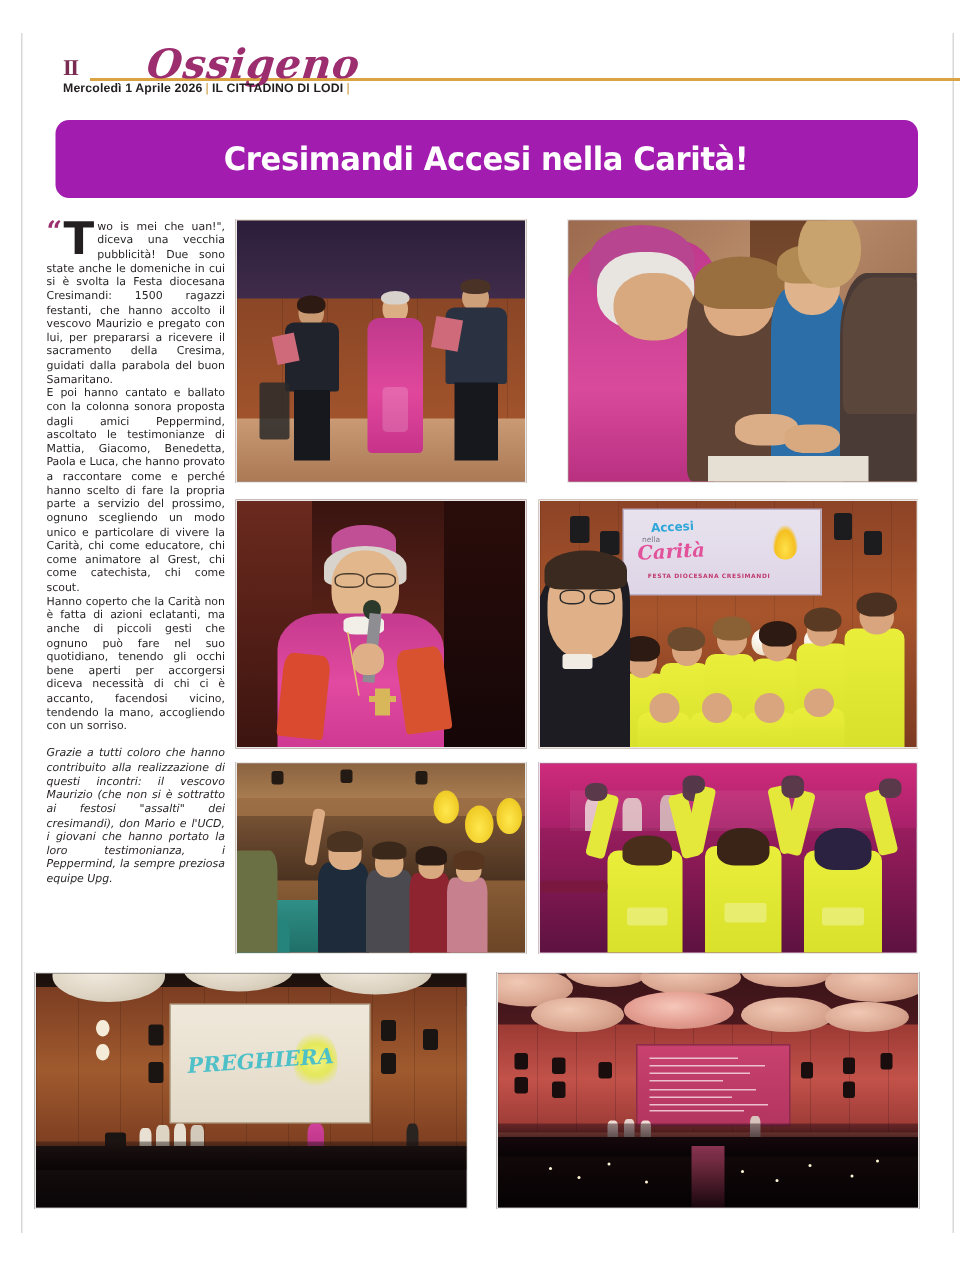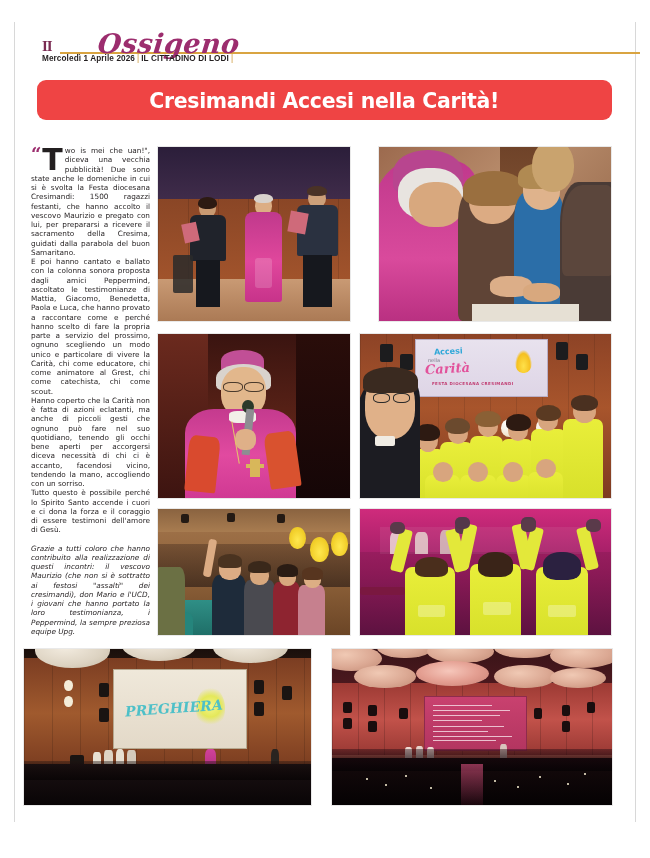--- a/index.html
+++ b/index.html
@@ -81,22 +81,22 @@
   .masthead-line .sep {
     color: #c9922f;
     margin: 0 2px;
     font-weight: 400;
   }
 
   
   .headline-banner {
     position: absolute;
     left: 37px; top: 80px;
-    width: 575px; height: 40px;
-    background: #ef4444;
+    width: 575px; height: 52px;
+    background: #a21caf;
     border-radius: 9px;
     display: flex;
     align-items: center;
     justify-content: center;
   }
   .headline-text {
     font-family: "DejaVu Sans", sans-serif;
     font-weight: bold;
     font-size: 21.5px;
     color: #ffffff;
@@ -378,21 +378,20 @@
   </div>
 
   <div class="headline-banner">
     <div class="headline-text">Cresimandi Accesi nella Carità!</div>
   </div>
 
   <div class="article-column">
     <p class="body dropcap-wrap"><span class="quote-mark">“</span><span class="dropcap">T</span><span>wo is mei che uan!", diceva una vecchia pubblicità! Due sono state anche le domeniche in cui si è svolta la Festa diocesana Cresimandi: 1500 ragazzi festanti, che hanno accolto il vescovo Maurizio e pregato con lui, per prepararsi a ricevere il sacramento della Cresima, guidati dalla parabola del buon Samaritano.</span></p>
     <p class="body">E poi hanno cantato e ballato con la colonna sonora proposta dagli amici Peppermind, ascoltato le testimonianze di Mattia, Giacomo, Benedetta, Paola e Luca, che hanno provato a raccontare come e perché hanno scelto di fare la propria parte a servizio del prossimo, ognuno scegliendo un modo unico e particolare di vivere la Carità, chi come educatore, chi come animatore al Grest, chi come catechista, chi come scout.</p>
     <p class="body">Hanno coperto che la Carità non è fatta di azioni eclatanti, ma anche di piccoli gesti che ognuno può fare nel suo quotidiano, tenendo gli occhi bene aperti per accorgersi diceva necessità di chi ci è accanto, facendosi vicino, tendendo la mano, accogliendo con un sorriso.</p>
-    <p class="body">Tutto questo è possibile perché lo Spirito Santo accende i cuori e ci dona la forza e il coraggio di essere testimoni dell'amore di Gesù.</p>
     <p class="body article-italic">Grazie a tutti coloro che hanno contribuito alla realizzazione di questi incontri: il vescovo Maurizio (che non si è sottratto ai festosi "assalti" dei cresimandi), don Mario e l'UCD, i giovani che hanno portato la loro testimonianza, i Peppermind, la sempre preziosa equipe Upg.</p>
   </div>
 
   <div class="photo" id="photo-stage-trio">
     <div class="ph-inner">
       <div class="backdrop"></div>
       <div class="woodpanel"></div>
       <div class="floor"></div>
 
       <div class="figure" style="left:16%; top:30%; width:20%; height:62%;">

